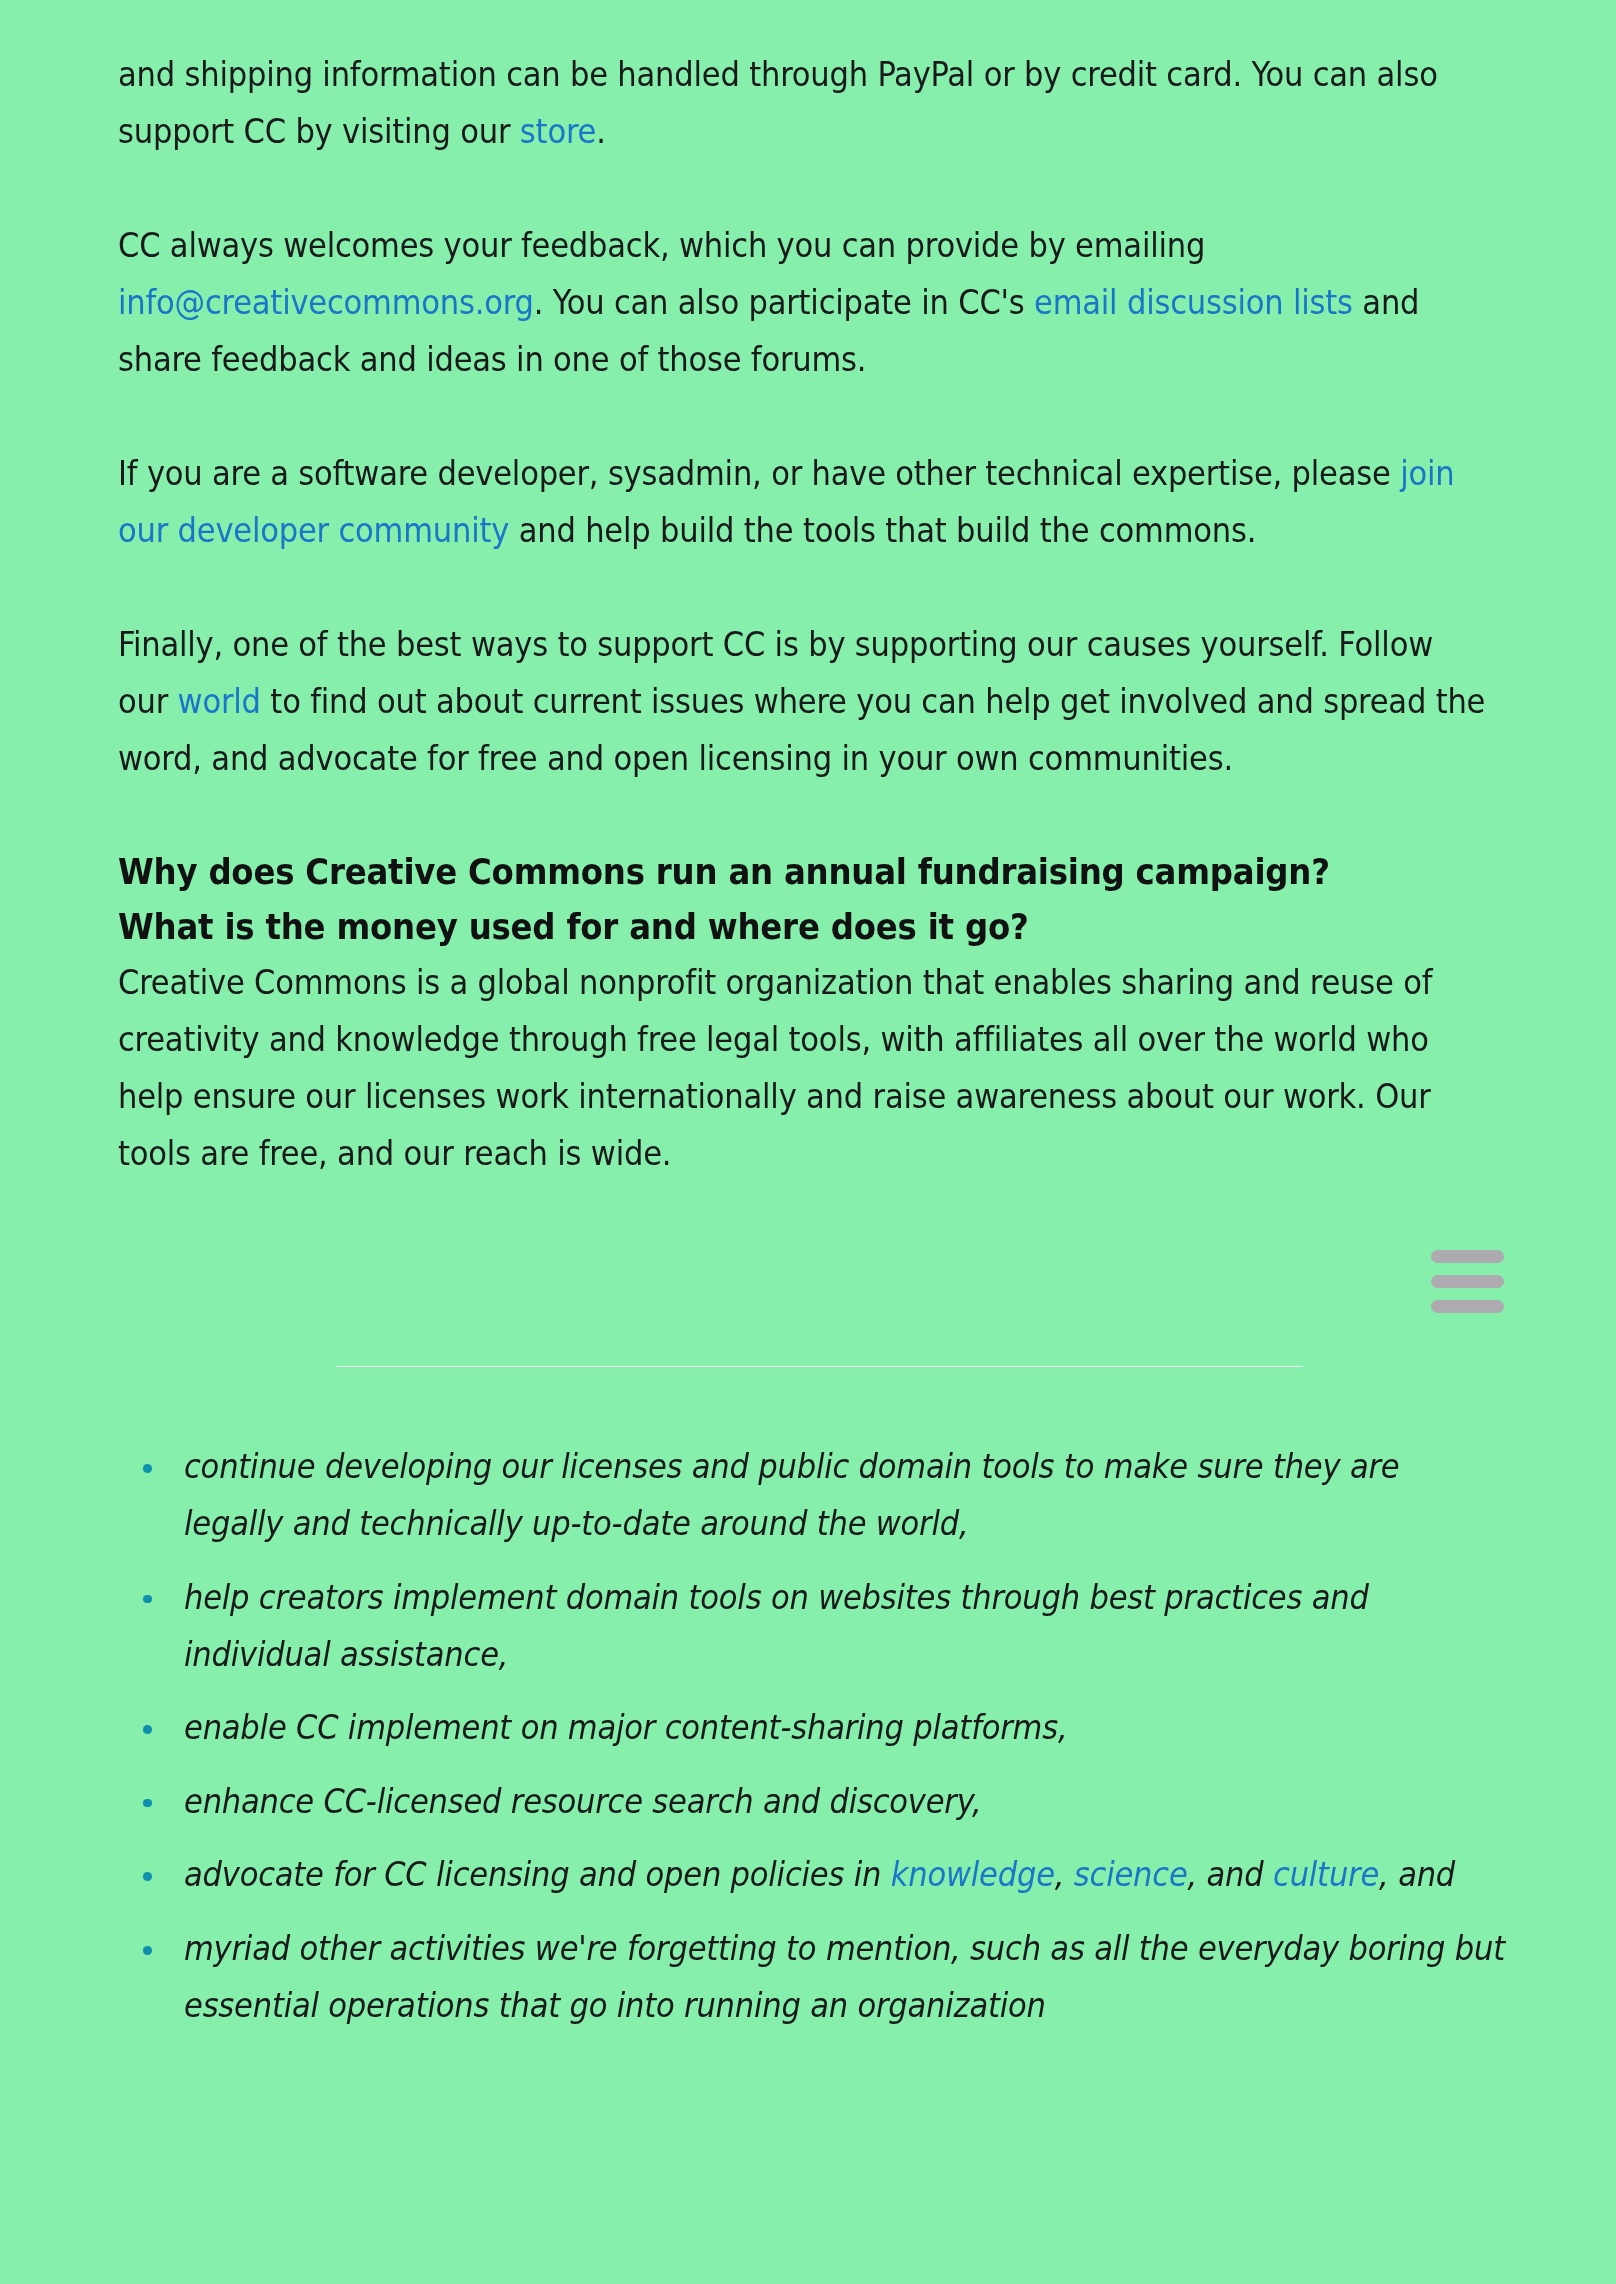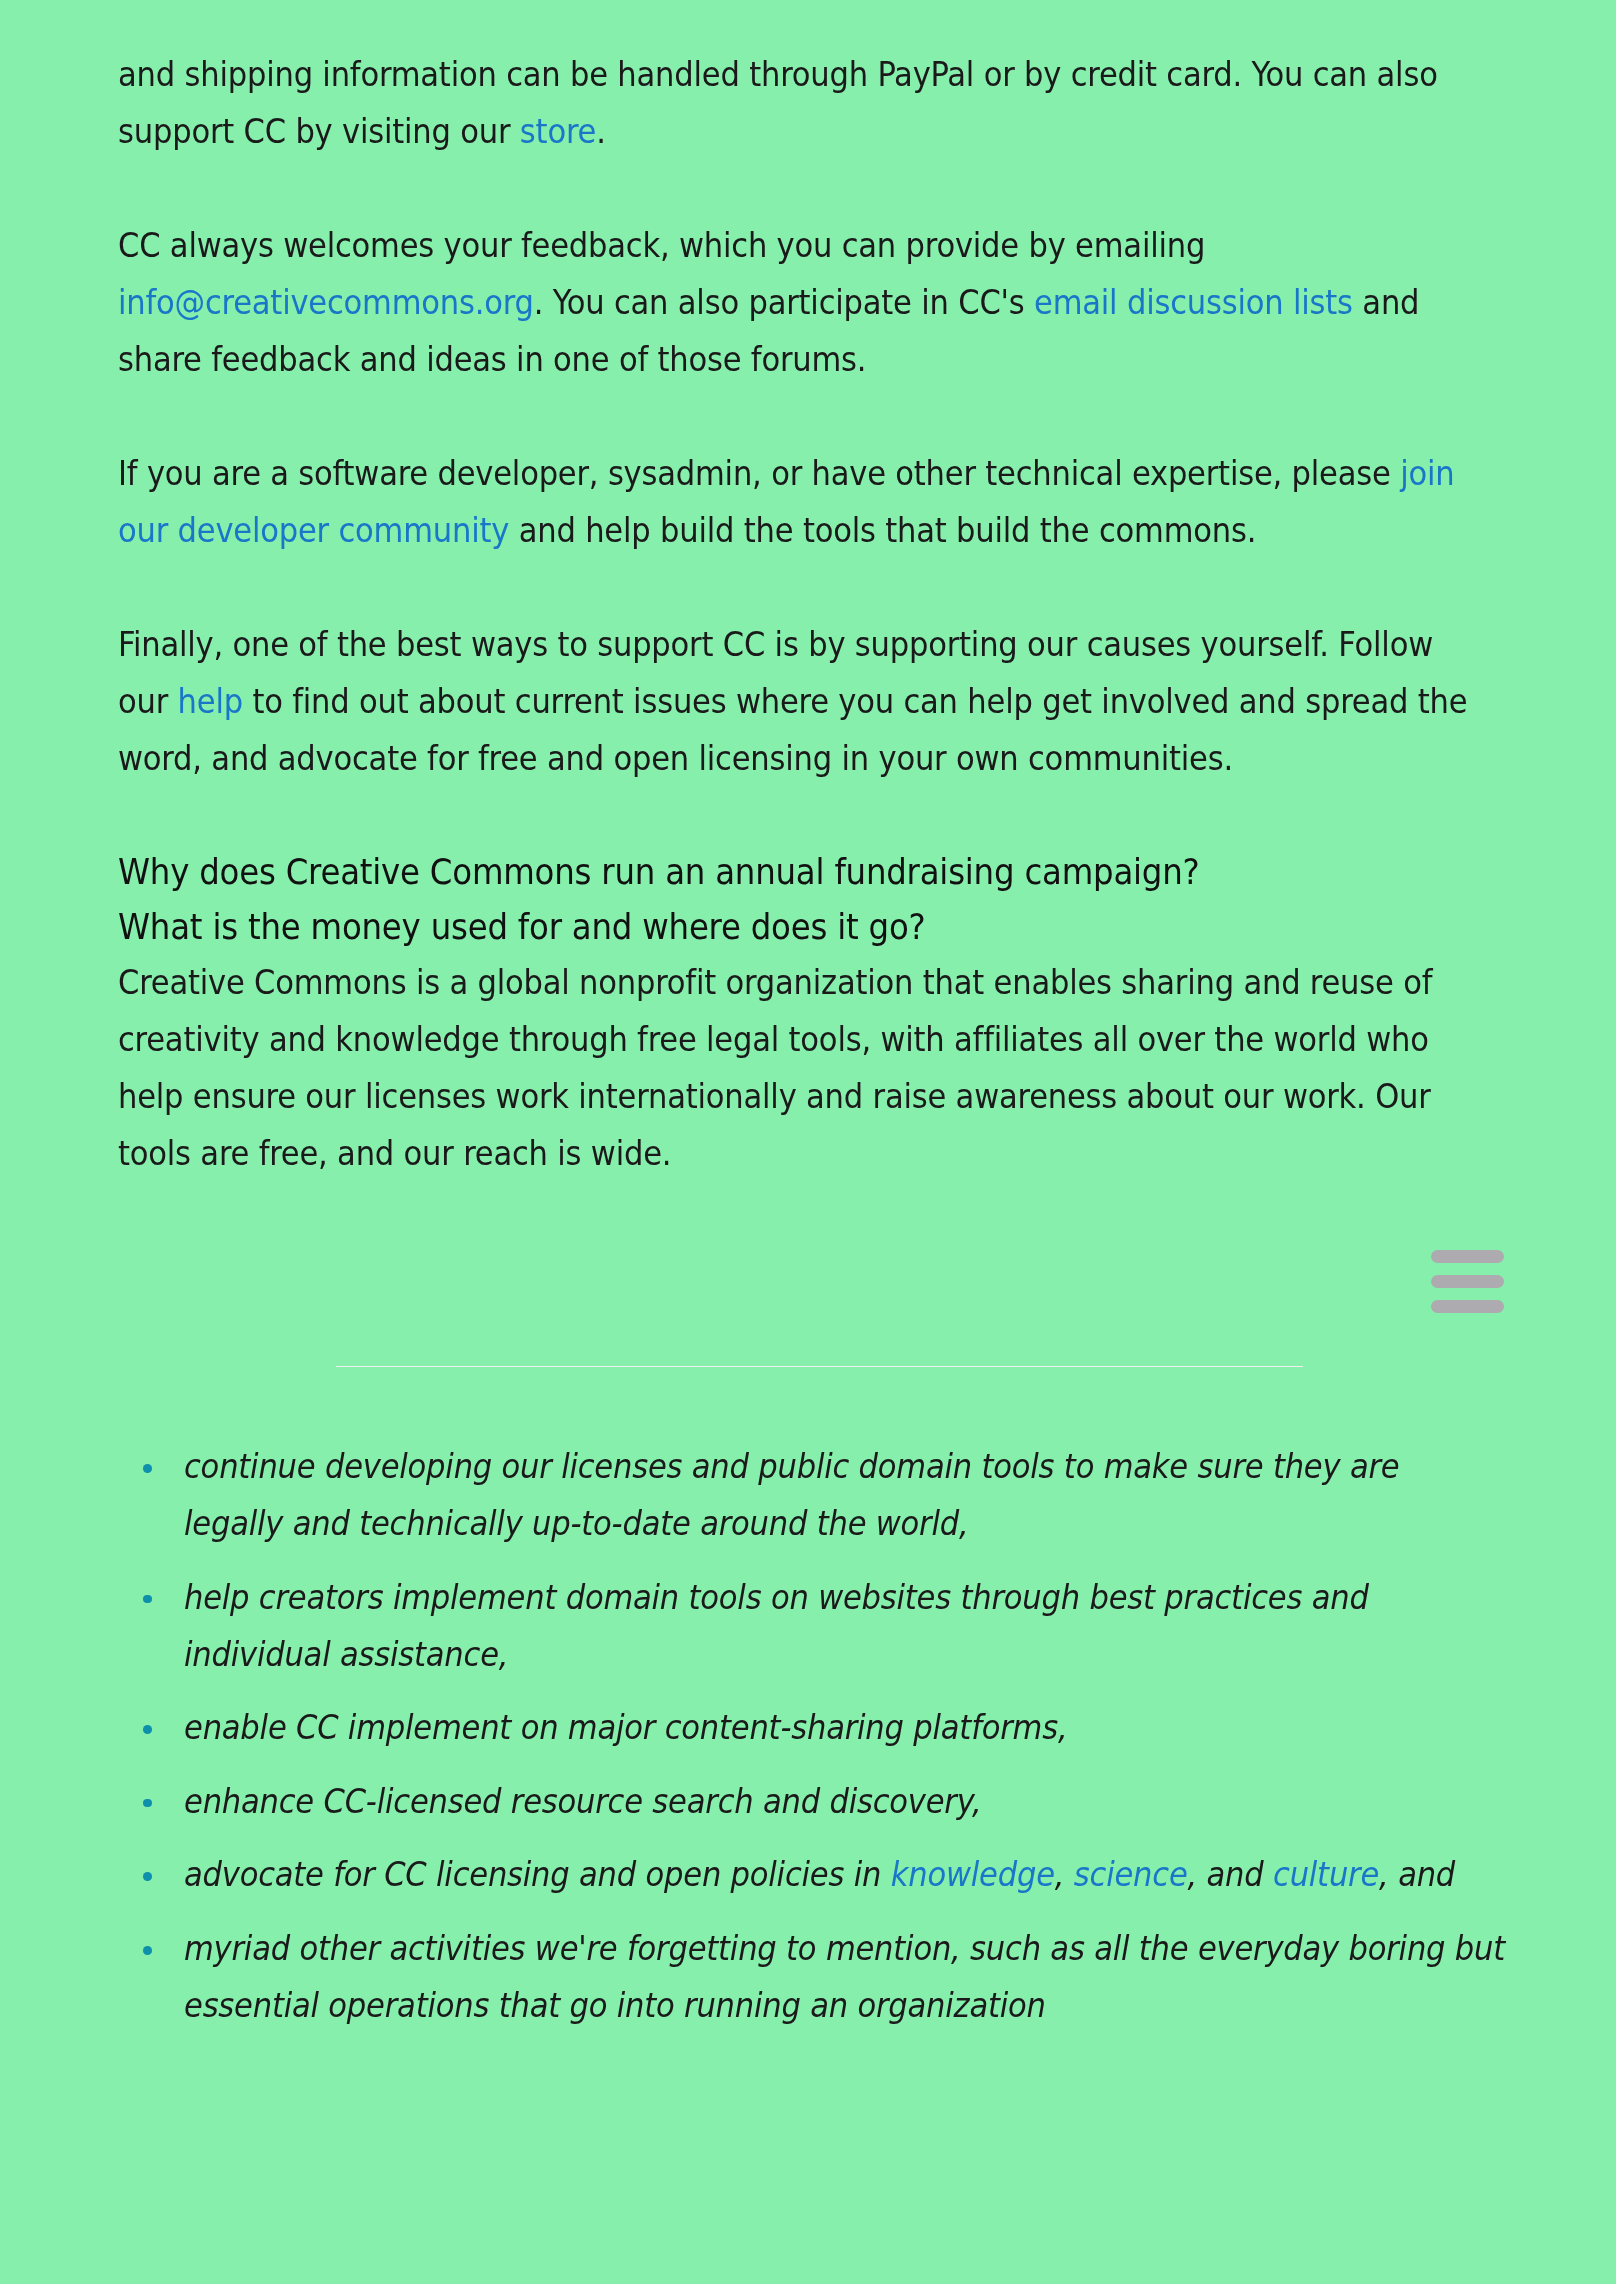--- a/index.html
+++ b/index.html
@@ -45,21 +45,21 @@
 
   a.link {
     color: #1976c8;
     text-decoration: none;
   }
 
   h3.q-heading {
     margin: 0;
     font-size: 36px;
     line-height: 55px;
-    font-weight: 400;
+    font-weight: 700;
     color: #111111;
     font-family: "DejaVu Sans Condensed", "Liberation Sans Narrow", "Liberation Sans", sans-serif;
     font-stretch: condensed;
     letter-spacing: -0.2px;
   }
 
   
   .hamburger {
     position: absolute;
     left: 1431px;
@@ -131,21 +131,21 @@
 
     <p class="para">and shipping information can be handled through PayPal or by credit card. You can also support CC by visiting our <a class="link" href="#">store</a>.</p>
     <div class="spacer-para"></div>
 
     <p class="para">CC always welcomes your feedback, which you can provide by emailing <a class="link" href="#">info@creativecommons.org</a>. You can also participate in CC's <a class="link" href="#">email discussion lists</a> and share feedback and ideas in one of those forums.</p>
     <div class="spacer-para"></div>
 
     <p class="para">If you are a software developer, sysadmin, or have other technical expertise, please <a class="link" href="#">join our developer community</a> and help build the tools that build the commons.</p>
     <div class="spacer-para"></div>
 
-    <p class="para">Finally, one of the best ways to support CC is by supporting our causes yourself. Follow our <a class="link" href="#">help</a> to find out about current issues where you can help get involved and spread the word, and advocate for free and open licensing in your own communities.</p>
+    <p class="para">Finally, one of the best ways to support CC is by supporting our causes yourself. Follow our <a class="link" href="#">world</a> to find out about current issues where you can help get involved and spread the word, and advocate for free and open licensing in your own communities.</p>
     <div class="spacer-para"></div>
 
     <h3 class="q-heading">Why does Creative Commons run an annual fundraising campaign?</h3>
     <h3 class="q-heading">What is the money used for and where does it go?</h3>
 
     <p class="para">Creative Commons is a global nonprofit organization that enables sharing and reuse of creativity and knowledge through free legal tools, with affiliates all over the world who help ensure our licenses work internationally and raise awareness about our work. Our tools are free, and our reach is wide.</p>
 
   </div>
 
   <div class="hamburger">

